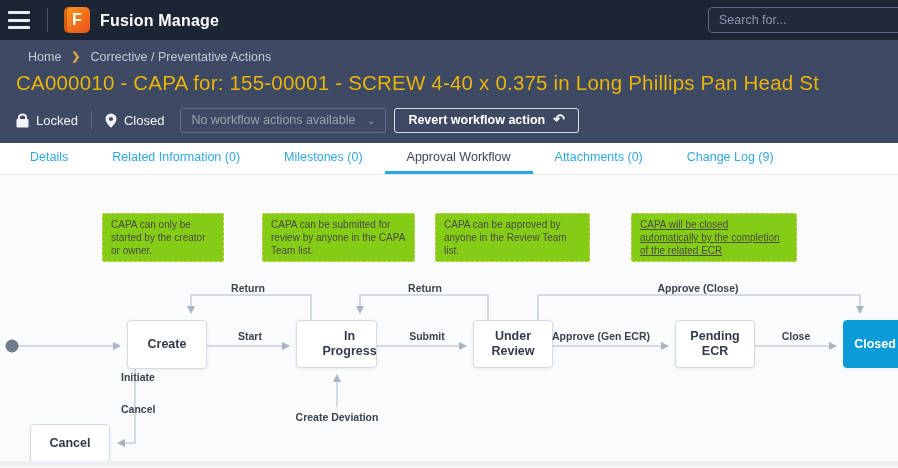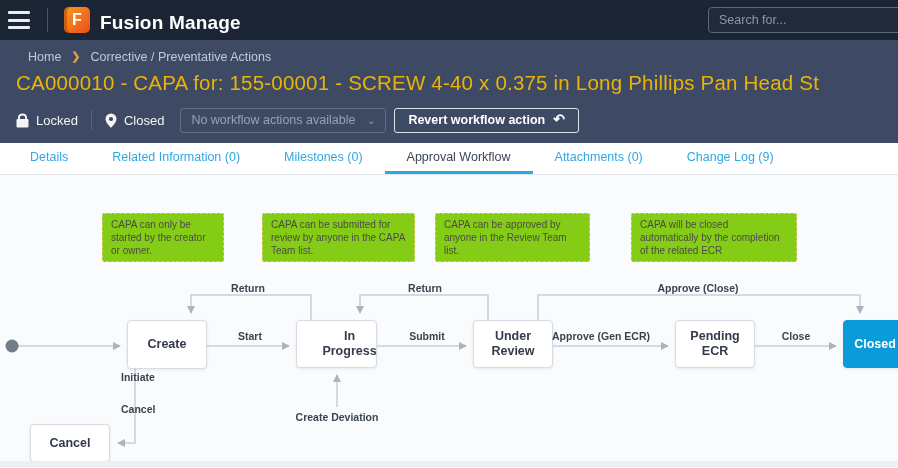--- a/index.html
+++ b/index.html
@@ -10,21 +10,21 @@
   
   .topbar { position:relative; height:40px; background:#1b2534; display:flex; align-items:center; }
   .hamburger { position:absolute; left:8px; top:11px; width:22px; height:18px; display:flex; flex-direction:column; justify-content:space-between; cursor:pointer; }
   .hamburger span { display:block; height:3px; background:#e9edf2; border-radius:1px; }
   .topbar-divider { position:absolute; left:47px; top:8px; width:1px; height:24px; background:#46526a; }
   .logo { position:absolute; left:64px; top:7px; width:26px; height:26px; border-radius:5px;
           background:linear-gradient(135deg,#fb9b1e 0%,#f1701c 55%,#e8501d 100%);
           box-shadow:inset 3px 0 0 rgba(160,50,0,0.45);
           display:flex; align-items:center; justify-content:center; }
   .logo b { color:#fff; font-size:16px; }
-  .app-title { position:absolute; left:100px; top:12px; color:#ffffff; font-size:19px; font-weight:bold; letter-spacing:0.2px; }
+  .app-title { position:absolute; left:100px; top:12px; color:#ffffff; font-size:16px; font-weight:bold; letter-spacing:0.2px; }
   .search { position:absolute; right:-14px; top:7px; width:204px; height:26px; background:#202a3b;
             border:1px solid #5a6680; border-radius:4px; color:#9aa4b6; font-size:12.5px; padding:0 10px;
             font-family:"Liberation Sans", sans-serif; outline:none; }
   .search::placeholder { color:#8d97ab; }
 
   
   .header { height:103px; background:#3e4a63; color:#fff; position:relative; }
   .breadcrumb { display:flex; align-items:center; gap:10px; padding:10px 0 0 28px; font-size:12.5px; color:#c2c9d6; }
   .crumb { cursor:pointer; }
   .crumb-chev { color:#d9a24a; font-size:11px; font-weight:bold; transform:translateY(-1px); }
@@ -47,21 +47,21 @@
   .tab { padding:0 22px; display:flex; align-items:center; font-size:12.5px; color:#2fa9e1; cursor:pointer; border-bottom:3px solid transparent; white-space:nowrap; }
   .tab.active { color:#3d4754; border-bottom-color:#29abe2; }
 
   
   .canvas { position:relative; height:292px; background:#fafbfc; }
   .note { position:absolute; top:38px; background:#84cc16; border:1px dashed #ddce71; border-radius:2px;
           color:#4c4c45; font-size:10px; line-height:13px; padding:4px 8px; }
   .note.n0 { left:102px; width:122px; }
   .note.n1 { left:262px; width:153px; }
   .note.n2 { left:435px; width:155px; }
-  .note.n3 { left:631px; width:166px; }
+  .note.n3 { left:631px; width:166px;text-decoration:underline; }
 
   .wf-svg { position:absolute; left:0; top:0; width:898px; height:292px; }
   .state { position:absolute; width:80px; height:48px; background:#ffffff; border:1px solid #d7dce3; border-radius:4px;
            box-shadow:0 1px 3px rgba(40,55,70,0.10); display:flex; align-items:center; justify-content:center;
            text-align:center; font-size:12.5px; font-weight:bold; color:#333b49; line-height:15px; cursor:pointer; }
   .state.create   { left:127px; top:145px; height:49px; }
   .state.progress { left:296px; top:145px; width:81px;padding-left:26px; }
   .state.review   { left:473px; top:145px; }
   .state.pending  { left:675px; top:145px; }
   .state.closed   { left:843px; top:145px; width:64px; background:#0a9bd8; border-color:#0a9bd8; color:#ffffff; }

